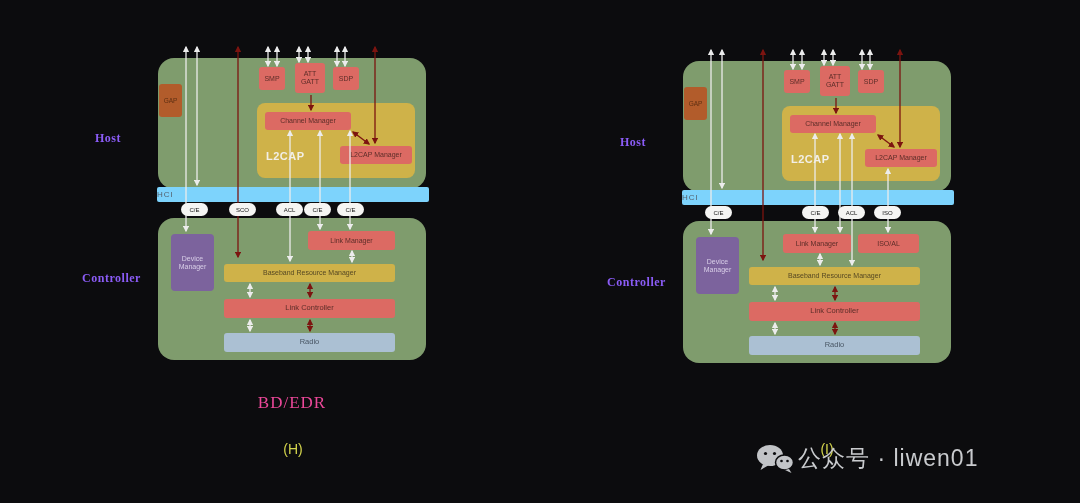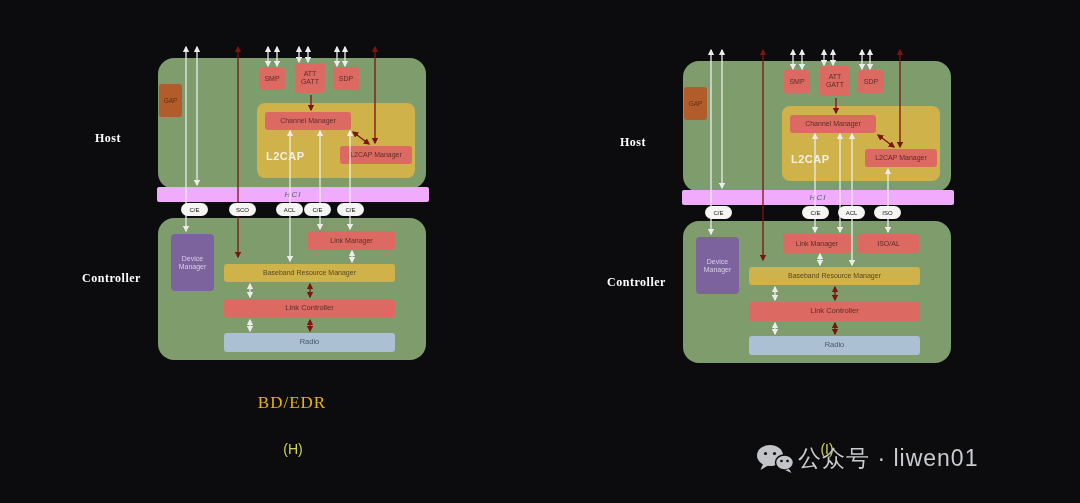--- a/index.html
+++ b/index.html
@@ -16,36 +16,36 @@
   .box {
     position:absolute; display:flex; align-items:center; justify-content:center;
     text-align:center; z-index:3; border-radius:3px; line-height:1.1;
   }
   .pink { background:#dc6a63; color:#5c2d28; }
   .yellowbar { background:#cfb249; color:#564823; }
   .gapbox { background:#b25c2b; color:#5e2f12; font-size:6.5px; border-radius:3px; }
   .purple { background:#7c639d; color:#d9cfe8; }
   .bluebar { background:#abc0d3; color:#495664; }
   .hcibar {
-    position:absolute; background:#f0abfc; border-radius:2px; z-index:2;
-    display:flex; align-items:center; justify-content:center;
-    color:#55626f; font-size:8px; letter-spacing:1px;font-style:italic;
+    position:absolute; background:#7dd3fc; border-radius:2px; z-index:2;
+    display:flex; align-items:center; 
+    color:#55626f; font-size:8px; letter-spacing:1px;
   }
   .oval {
     position:absolute; background:#f5f5f3; color:#141414; border-radius:8px;
     font-size:6px; z-index:6; display:flex; align-items:center; justify-content:center;
     height:13px; width:27px;
   }
   .serif-label {
     position:absolute; font-family:"Liberation Serif", serif; font-weight:bold;
-    color:#ffffff; font-size:12px; text-align:center; z-index:4; letter-spacing:0.5px;
+    color:#8b5cf6; font-size:12px; text-align:center; z-index:4; letter-spacing:0.5px;
   }
   .diagram-title {
     position:absolute; font-family:"Liberation Serif", serif;
-    color:#eab308; font-size:17px; text-align:center; z-index:4; letter-spacing:1px;
+    color:#ec4899; font-size:17px; text-align:center; z-index:4; letter-spacing:1px;
   }
   .figure-label {
     position:absolute; color:#d3d44c; font-size:14px; text-align:center; z-index:4;
   }
   .l2cap-label { position:absolute; color:#f2efe6; font-size:11px; z-index:3; letter-spacing:0.5px;font-weight:bold; }
   .fs7 { font-size:7px; }
   .fs75 { font-size:7.5px; }
   #arrows { position:absolute; left:0; top:0; z-index:5; pointer-events:none; }
   .watermark-text {
     position:absolute; color:#c9cbce; font-size:23px; z-index:4; letter-spacing:1px;

